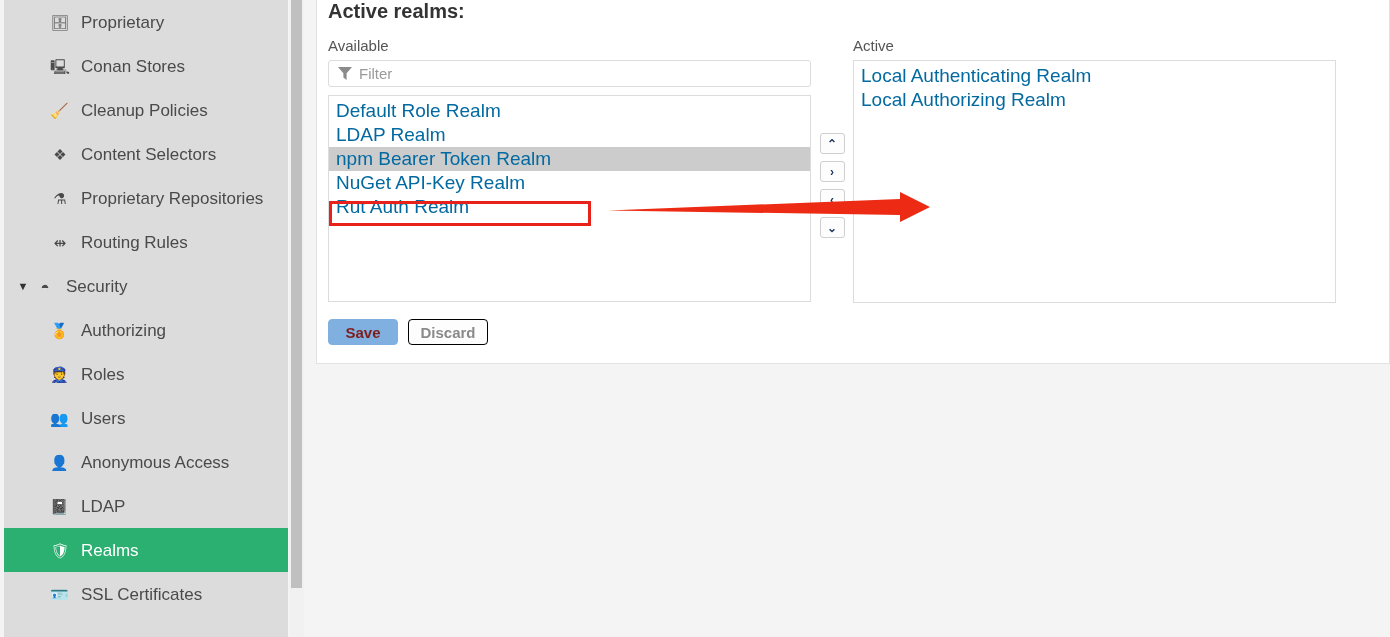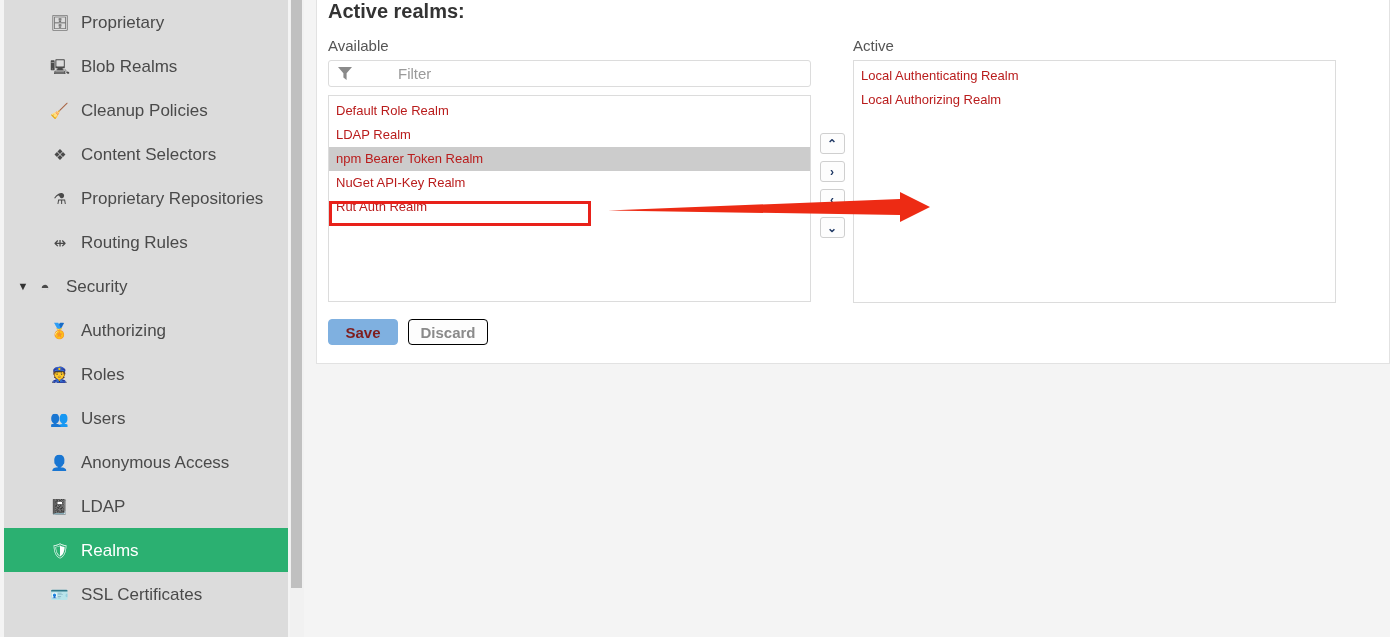--- a/index.html
+++ b/index.html
@@ -140,21 +140,20 @@
   .filter-wrap {
     position: relative;
     width: 483px; height: 27px;
     border: 1px solid #dcdcdc;
     border-radius: 3px;
     background: #fff;
     box-sizing: border-box;
     margin-bottom: 8px;
     display: flex;
     align-items: center;
-    gap: 39px;
   }
   .funnel {
     width: 14px; height: 13px;
     margin: 0 7px 0 9px;
     flex: 0 0 auto;
   }
   .filter-input {
     border: none;
     outline: none;
     font-size: 15px;
@@ -176,22 +175,22 @@
     overflow: hidden;
   }
   .listbox.active-box {
     height: 243px;
     margin-top: 0;
   }
   .list-item {
     height: 24px;
     line-height: 24px;
     padding-left: 7px;
-    font-size: 13px;
-    color: #b91c1c;
+    font-size: 19px;
+    color: #0369a1;
     white-space: nowrap;
     cursor: pointer;
   }
   .list-item.sel {
     background: #cccccc;
   }
 
   
   #annot-box {
     position: absolute;
@@ -244,21 +243,21 @@
 
 <div id="root">
 
   <nav id="sidebar">
       <div class="nav-item">
         <span class="nav-icon">🗄</span>
         <span class="nav-label">Proprietary</span>
       </div>
       <div class="nav-item">
         <span class="nav-icon">🖳</span>
-        <span class="nav-label">Blob Realms</span>
+        <span class="nav-label">Conan Stores</span>
       </div>
       <div class="nav-item">
         <span class="nav-icon">🧹</span>
         <span class="nav-label">Cleanup Policies</span>
       </div>
       <div class="nav-item">
         <span class="nav-icon">❖</span>
         <span class="nav-label">Content Selectors</span>
       </div>
       <div class="nav-item">

